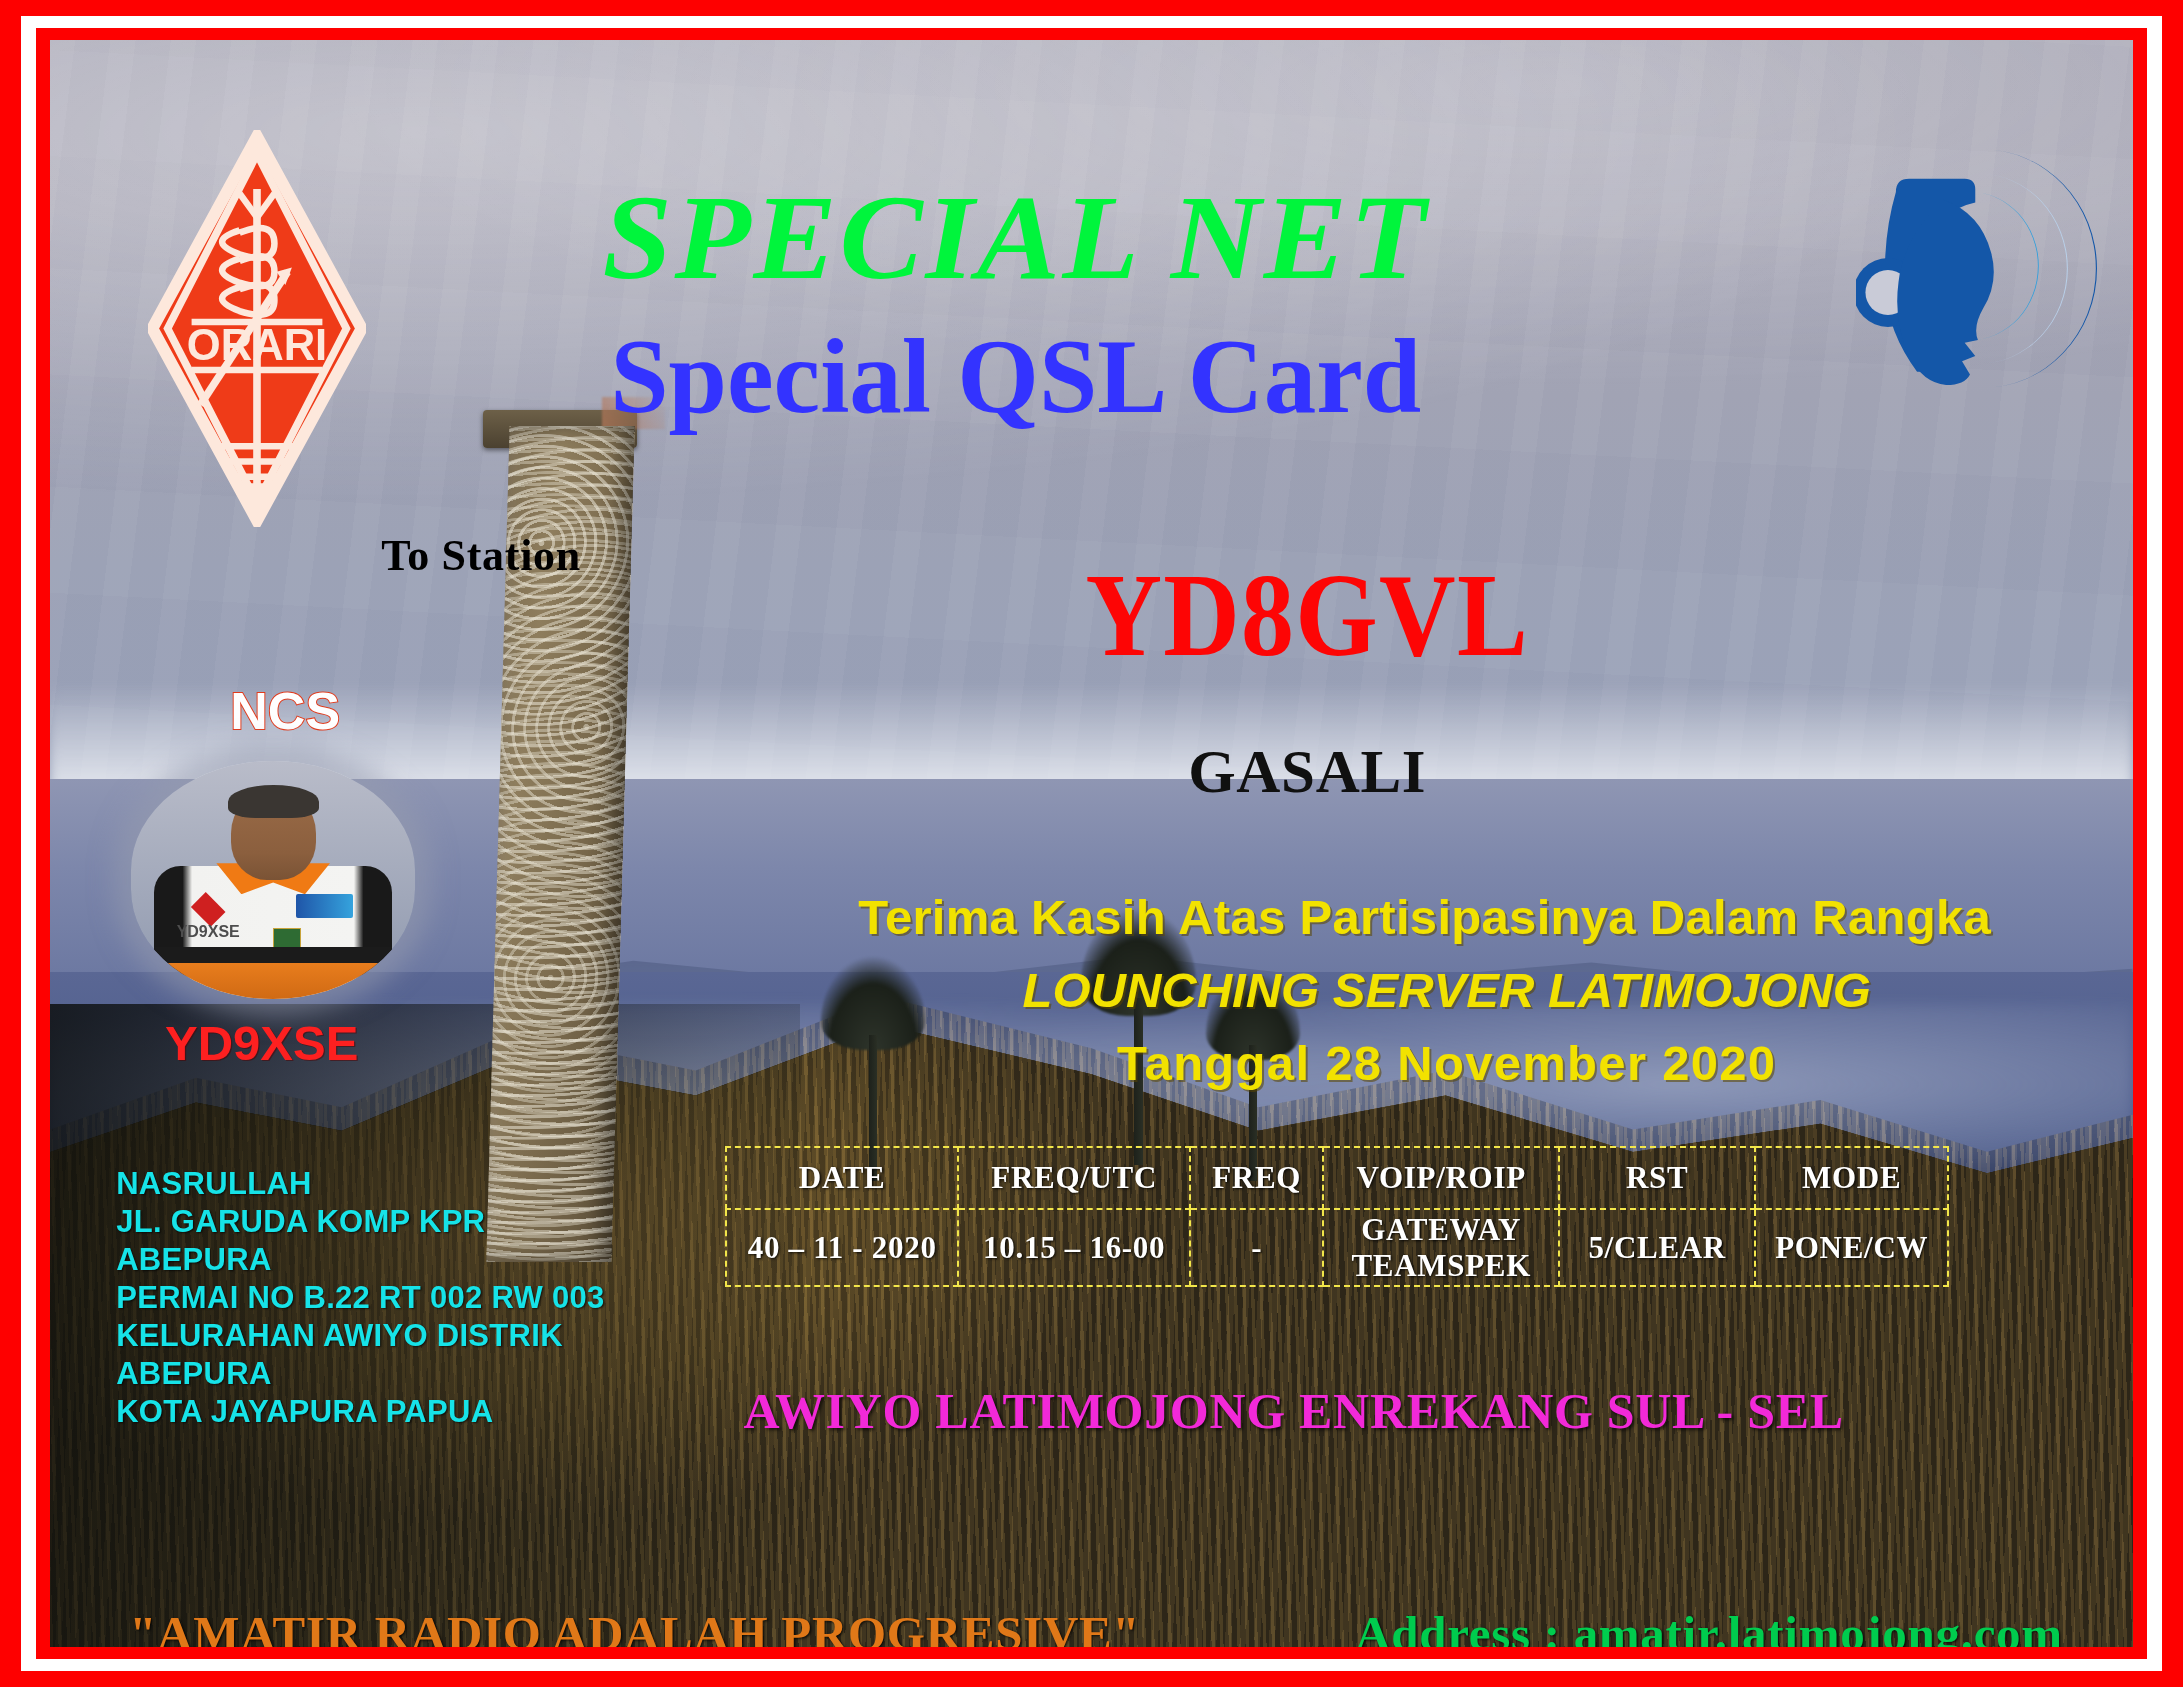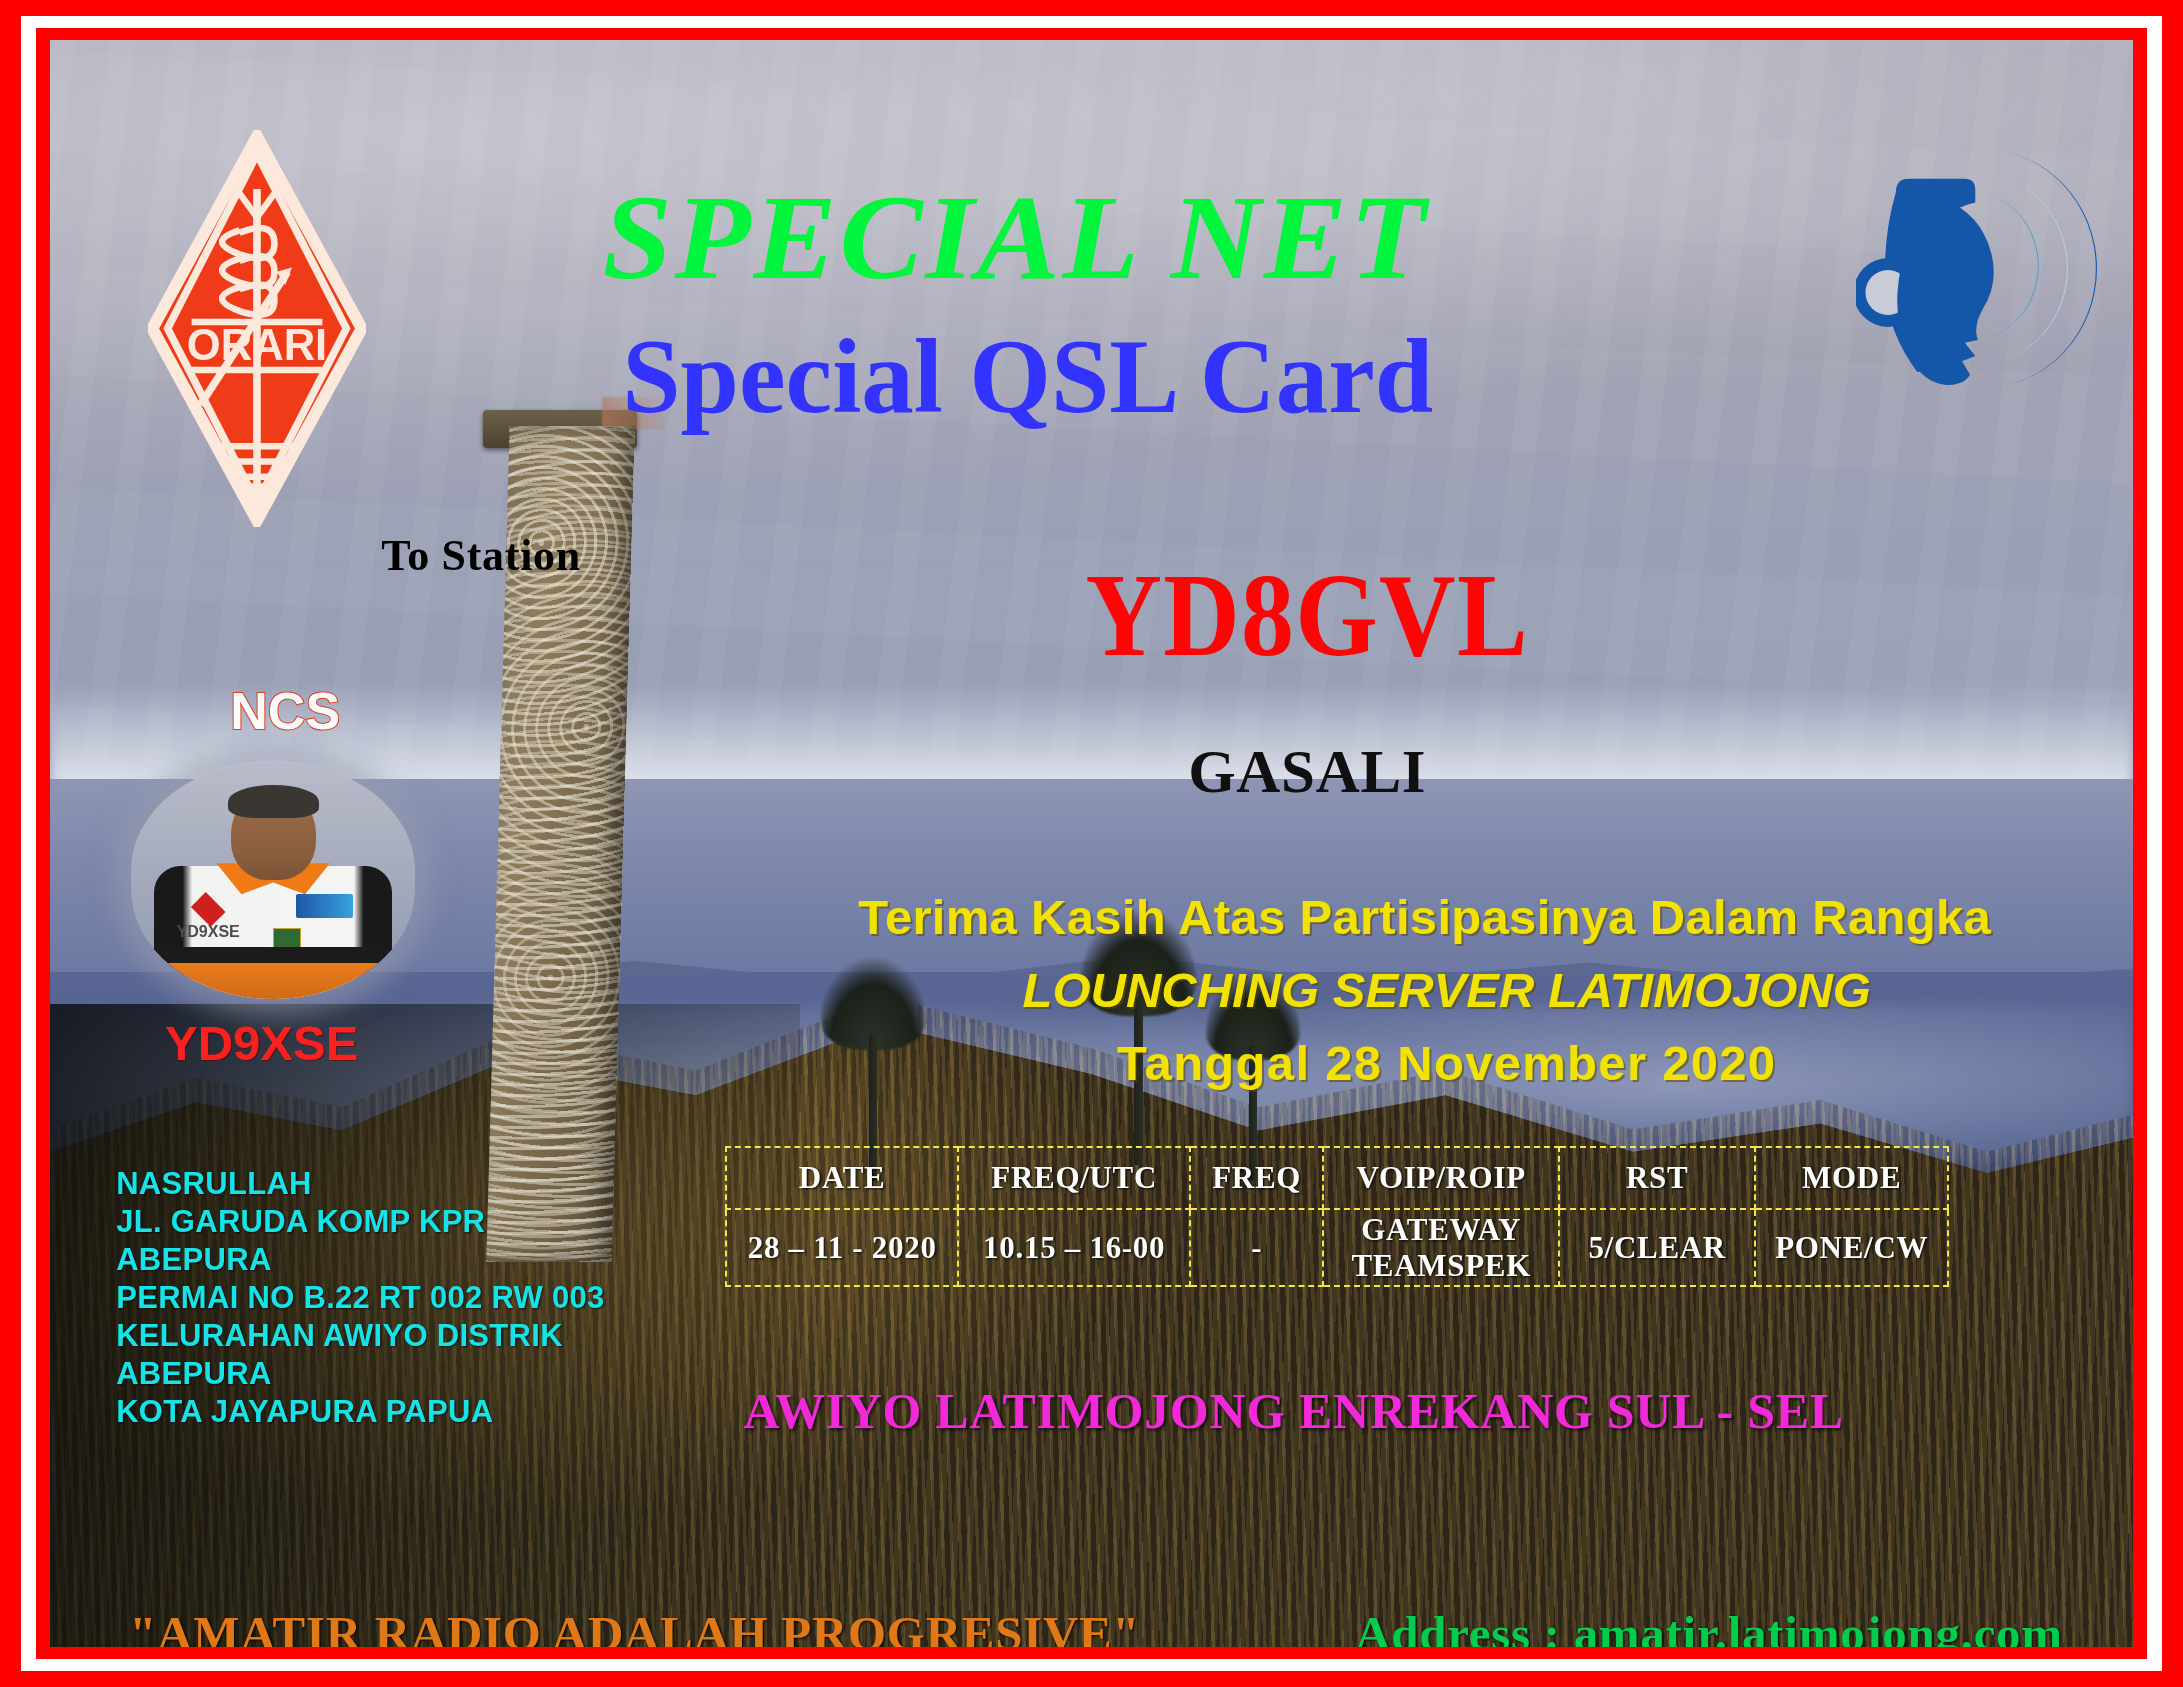--- a/index.html
+++ b/index.html
@@ -135,21 +135,21 @@
     position:absolute;left:410px;top:138px;width:1111px;
     text-align:center;
     font-family:"Liberation Serif",serif;
     font-style:italic;font-weight:bold;
     font-size:120px;line-height:1;
     color:#00f53c;
     letter-spacing:2.6px;
     transform:scaleX(1.04);
   }
   .hdr-qsl{
-    position:absolute;left:422px;top:284px;width:1111px;
+    position:absolute;left:410px;top:284px;width:1111px;
     text-align:center;
     font-family:"Liberation Serif",serif;
     font-weight:bold;font-size:105px;line-height:1;
     color:#3333ff;
   }
   .to-station{
     position:absolute;left:331px;top:490px;
     font-family:"Liberation Serif",serif;
     font-weight:bold;font-size:44px;color:#000000;
     letter-spacing:0.7px;
@@ -445,21 +445,21 @@
         <tbody>
                 <tr class="head">
           <td class="c1">DATE</td>
           <td class="c2">FREQ/UTC</td>
           <td class="c3">FREQ</td>
           <td class="c4">VOIP/ROIP</td>
           <td class="c5">RST</td>
           <td class="c6">MODE</td>
         </tr>
         <tr class="body">
-          <td class="c1">28 – 11 - 2020</td>
+          <td class="c1">40 – 11 - 2020</td>
           <td class="c2">10.15 – 16-00</td>
           <td class="c3">-</td>
           <td class="c4">
             <div>GATEWAY</div>
             <div>TEAMSPEK</div>
           </td>
           <td class="c5">5/CLEAR</td>
           <td class="c6">PONE/CW</td>
         </tr>
       </tbody>

